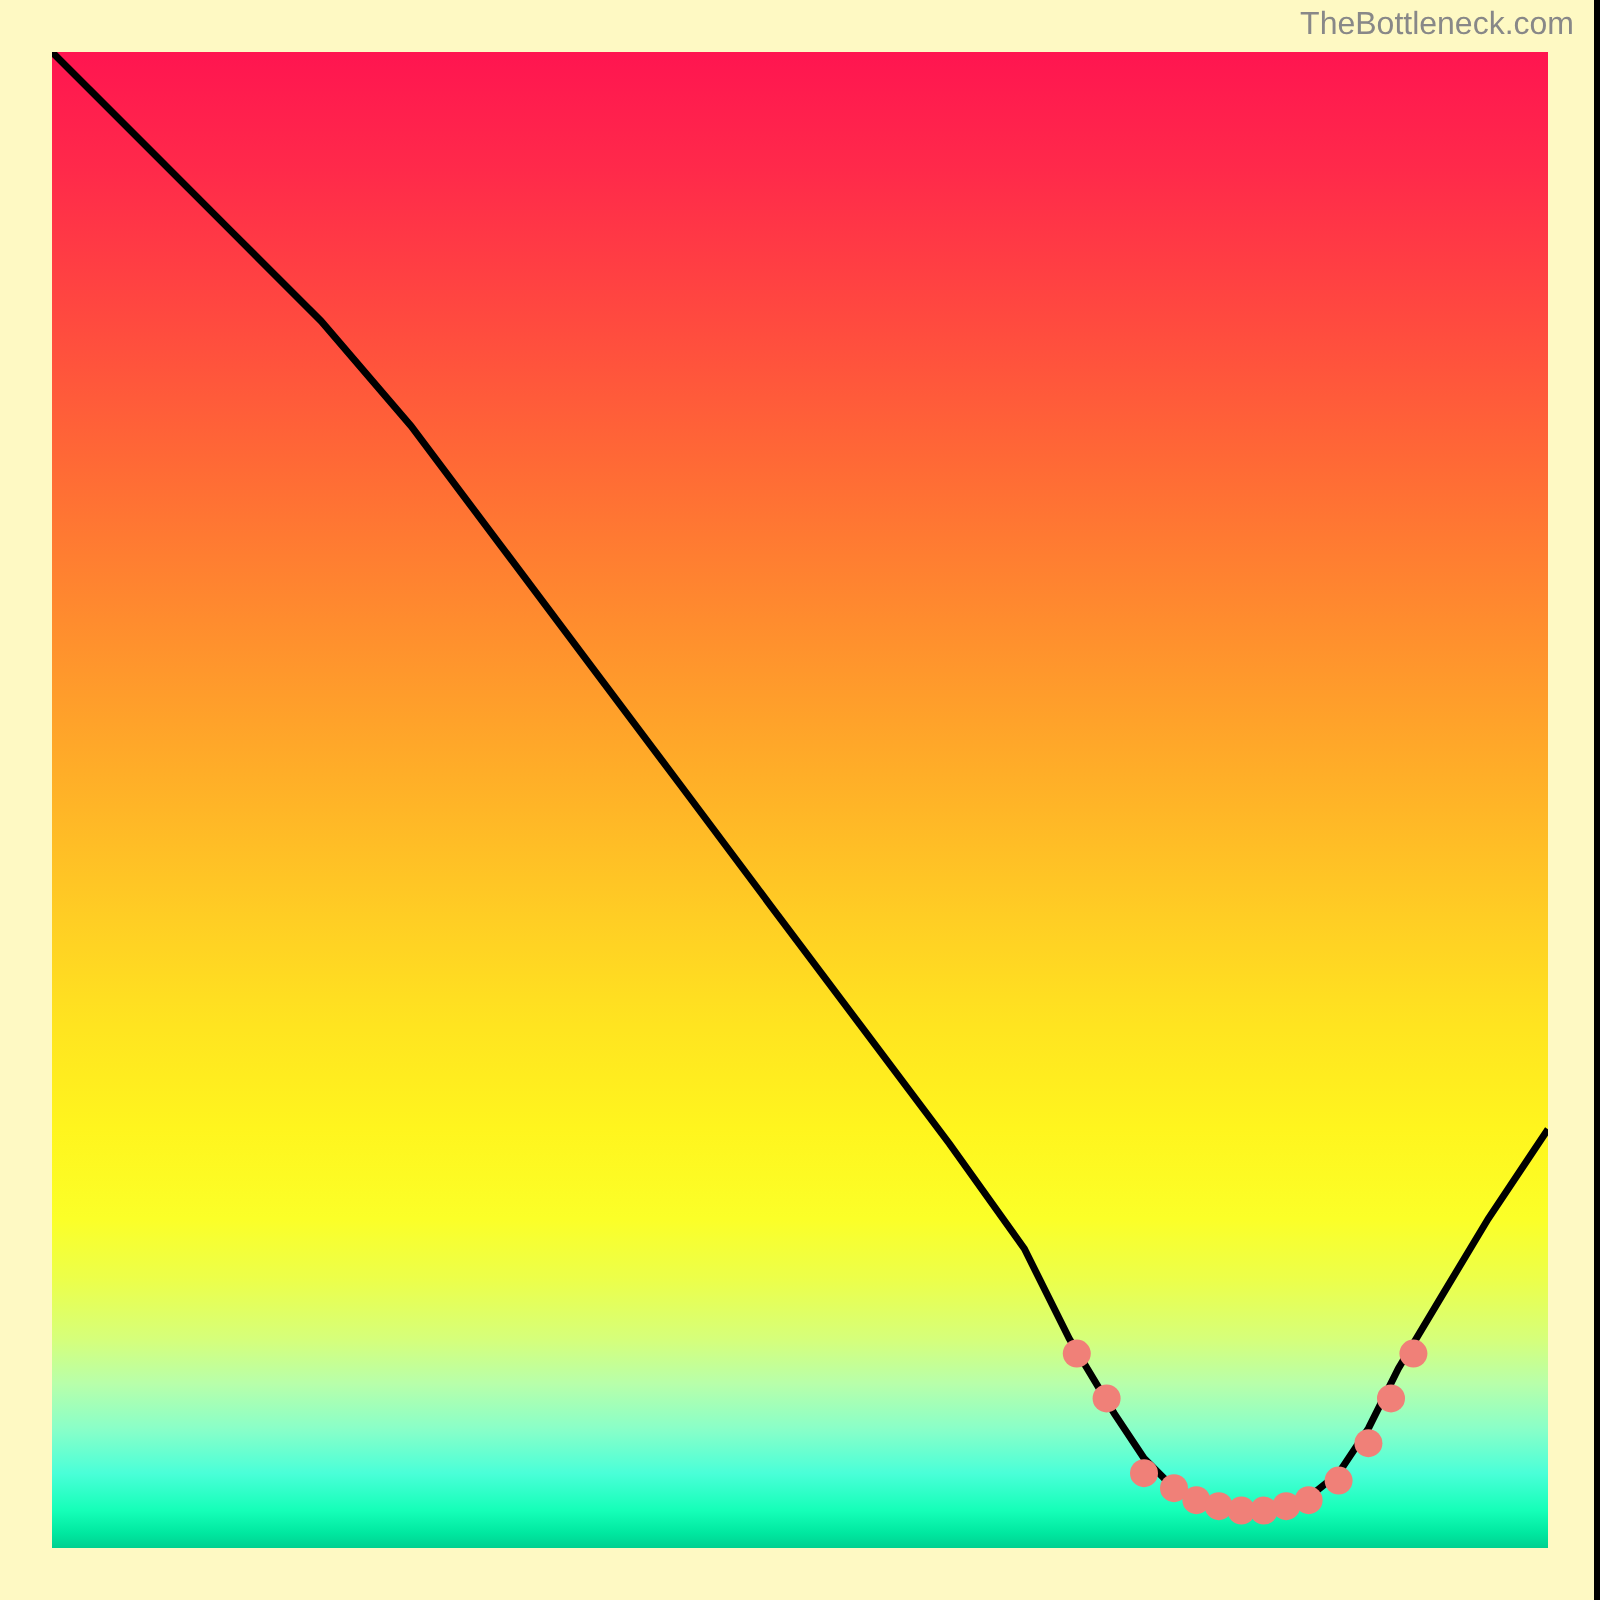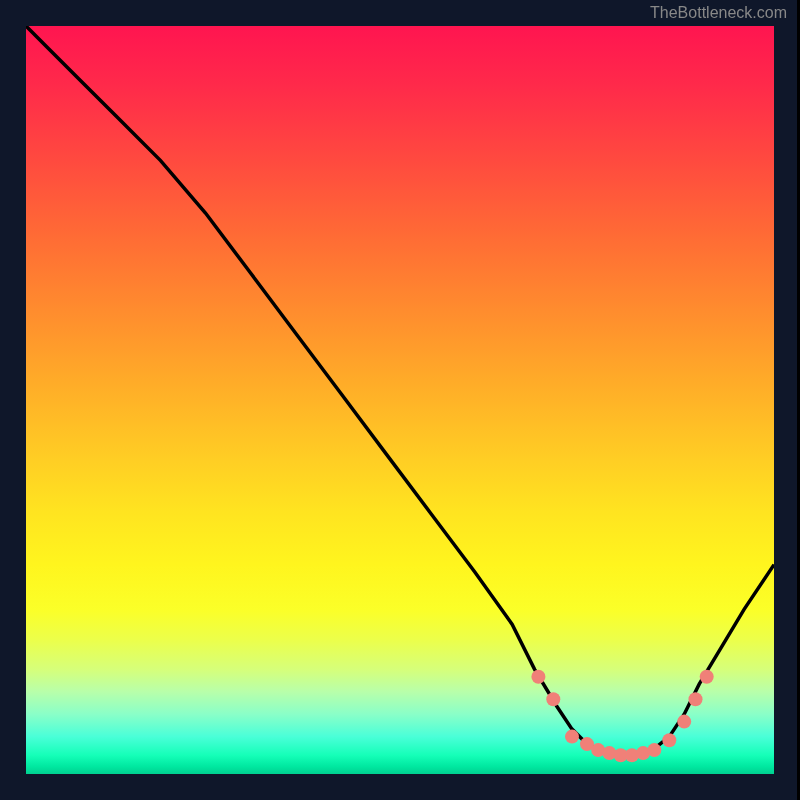--- a/index.html
+++ b/index.html
@@ -8,21 +8,21 @@
     width: 800px;
     height: 800px;
     background: #000;
     position: relative;
     font-family: Arial, sans-serif;
   }
   .container {
     width: 797px;
     height: 800px;
     position: relative;
-    background: #0f172a;
+    background: #fef9c3;
   }
   .plot-area {
     position: absolute;
     left: 26px;
     top: 26px;
     width: 748px;
     height: 748px;
     overflow: hidden;
   }
   .gradient-bg {

